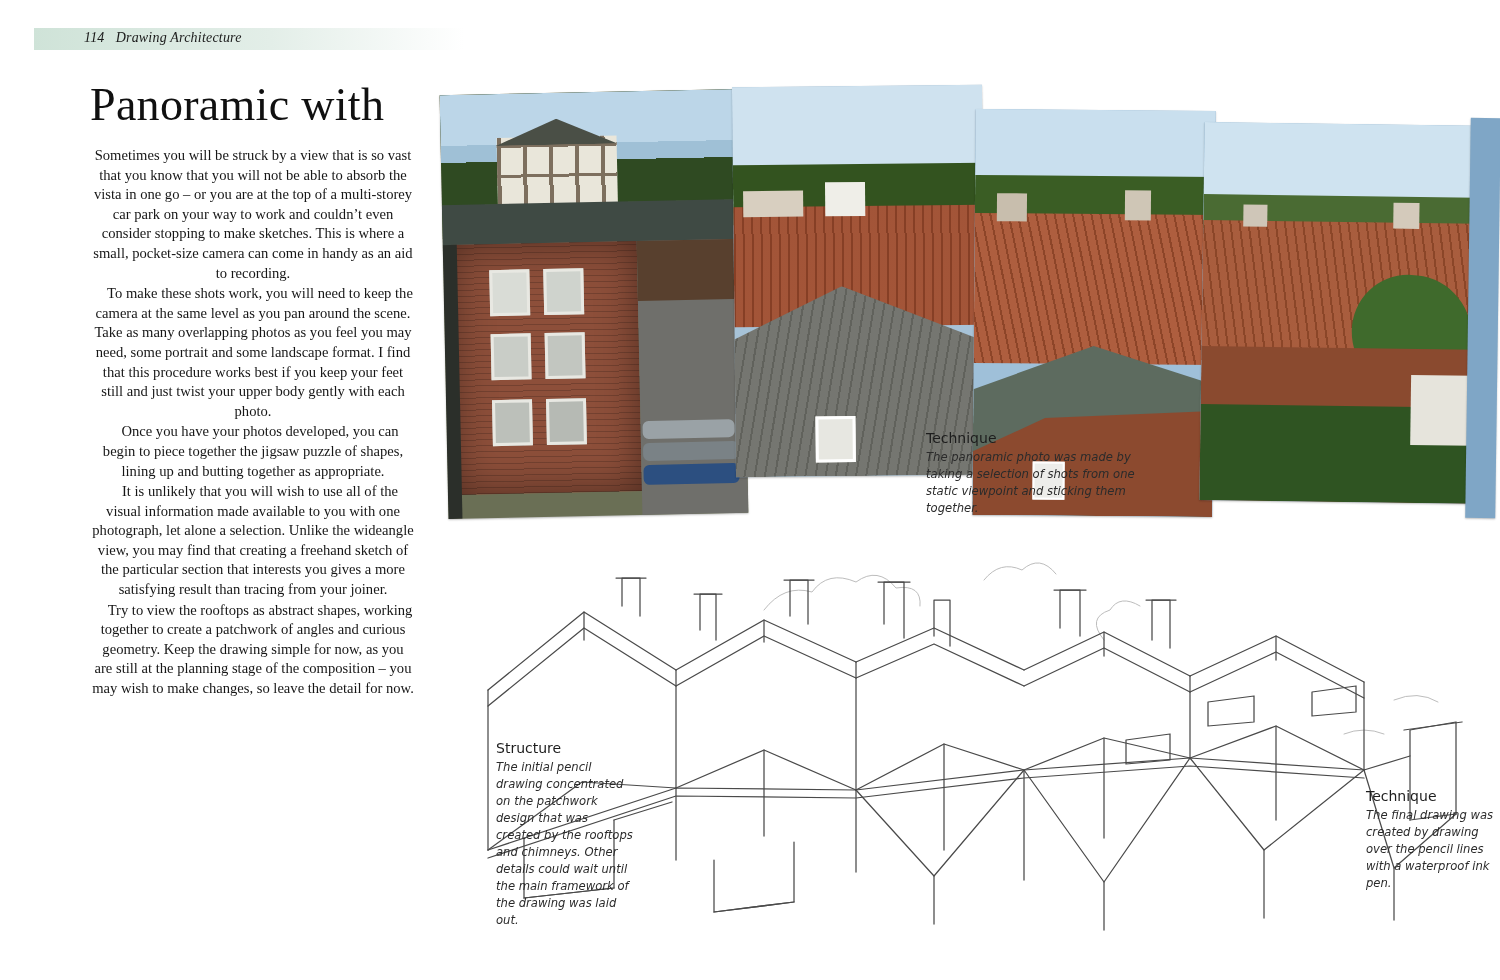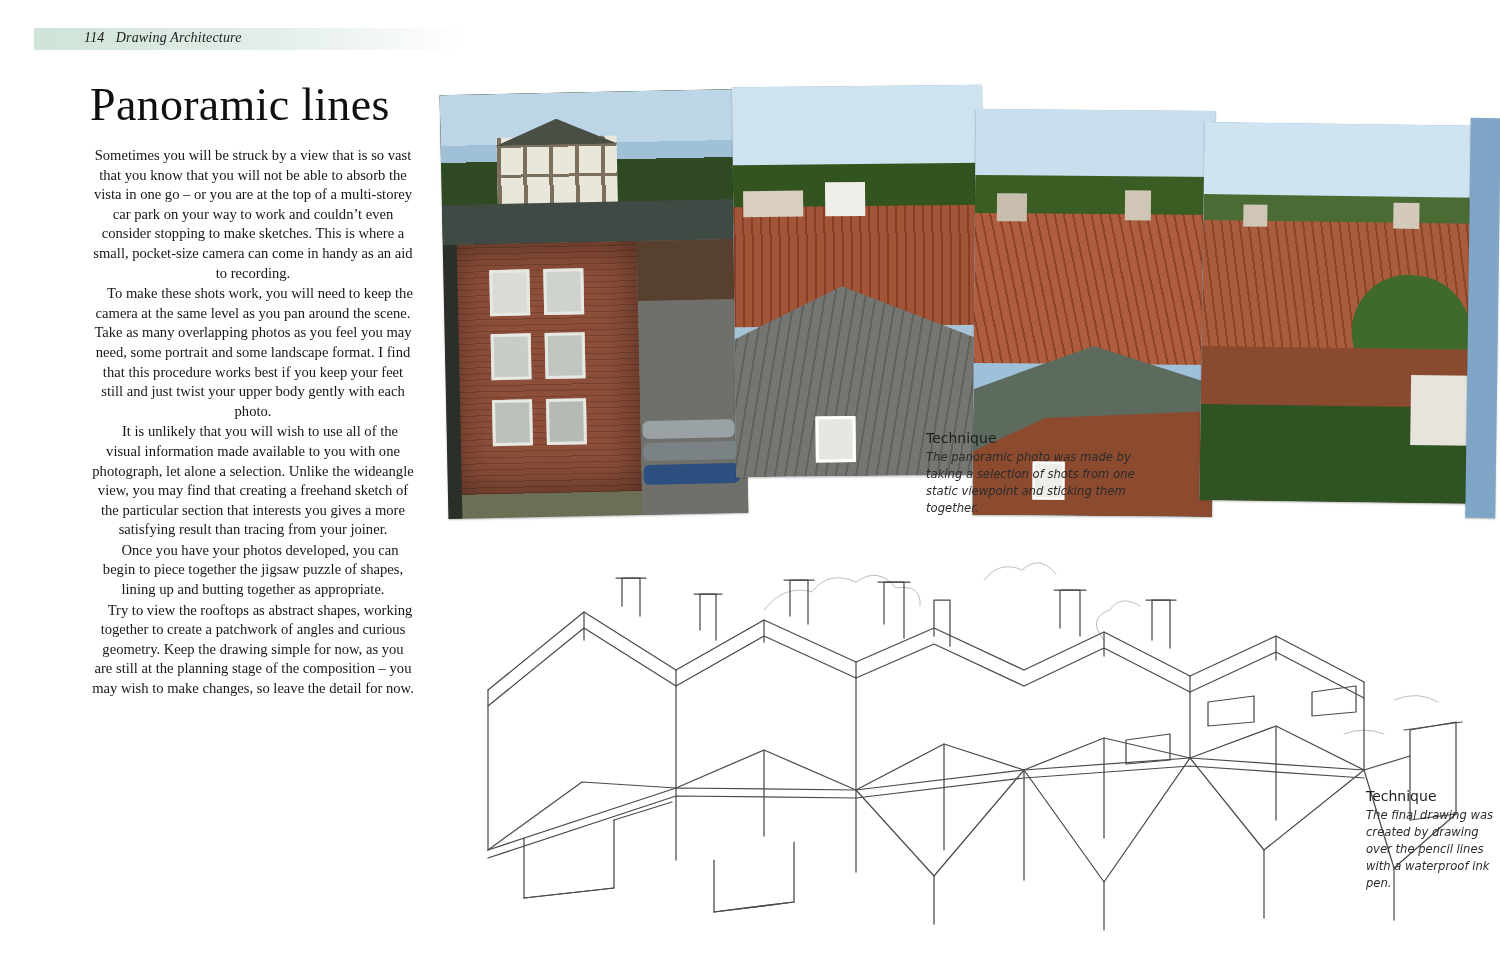--- a/index.html
+++ b/index.html
@@ -64,27 +64,27 @@
 
   <div class="head-band head-left">
     <div class="band-grad-left"></div>
     <div class="head-text">
       <span class="folio">114</span>
       &nbsp;&nbsp;<span>Drawing Architecture</span>
     </div>
   </div>
 
 
-  <div class="title">Panoramic lines</div>
+  <div class="title">Panoramic with</div>
 
   <div class="body-col">
     <p>Sometimes you will be struck by a view that is so vast that you know that you will not be able to absorb the vista in one go – or you are at the top of a multi-storey car park on your way to work and couldn’t even consider stopping to make sketches. This is where a small, pocket-size camera can come in handy as an aid to recording.</p>
     <p>To make these shots work, you will need to keep the camera at the same level as you pan around the scene. Take as many overlapping photos as you feel you may need, some portrait and some landscape format. I find that this procedure works best if you keep your feet still and just twist your upper body gently with each photo.</p>
+    <p>Once you have your photos developed, you can begin to piece together the jigsaw puzzle of shapes, lining up and butting together as appropriate.</p>
     <p>It is unlikely that you will wish to use all of the visual information made available to you with one photograph, let alone a selection. Unlike the wideangle view, you may find that creating a freehand sketch of the particular section that interests you gives a more satisfying result than tracing from your joiner.</p>
-    <p>Once you have your photos developed, you can begin to piece together the jigsaw puzzle of shapes, lining up and butting together as appropriate.</p>
     <p>Try to view the rooftops as abstract shapes, working together to create a patchwork of angles and curious geometry. Keep the drawing simple for now, as you are still at the planning stage of the composition – you may wish to make changes, so leave the detail for now.</p>
   </div>
 
   <div class="pano">
 
     <div class="shot" style="left:6px;top:6px;width:300px;height:424px;transform:rotate(-1.2deg);background:#6a6f55;">
       <div style="position:absolute;inset:0;background:
            linear-gradient(#bcd6e8 0 12%, #9fc0d6 12% 16%, rgba(0,0,0,0) 16%),
            linear-gradient(180deg,#2f4a22 0 26%,#3b5a28 26% 34%, rgba(0,0,0,0) 34%);"></div>
 
@@ -253,19 +253,23 @@
         <path d="M150 300 L208 282"></path>
         <path d="M250 340 L250 392 L330 382 L330 322"></path>
         <path d="M250 392 L330 382"></path>
 
         <path d="M24 330 L212 268 L392 270 L560 250 L726 238 L900 250"></path>
         <path d="M24 338 L212 276 L392 278 L560 258 L726 246 L900 258"></path>
       </g>
     </svg>
   </div>
 
+  <div class="cap" style="left:462px;top:740px;width:138px;">
+    <div class="cap-title">Structure</div>
+    <div class="cap-body">The initial pencil drawing concentrated on the patchwork design that was created by the rooftops and chimneys. Other details could wait until the main framework of the drawing was laid out.</div>
+  </div>
 
   <div class="cap" style="left:1332px;top:788px;width:136px;">
     <div class="cap-title">Technique</div>
     <div class="cap-body">The final drawing was created by drawing over the pencil lines with a waterproof ink pen.</div>
   </div>
 
 </div>
 
 </body></html>

